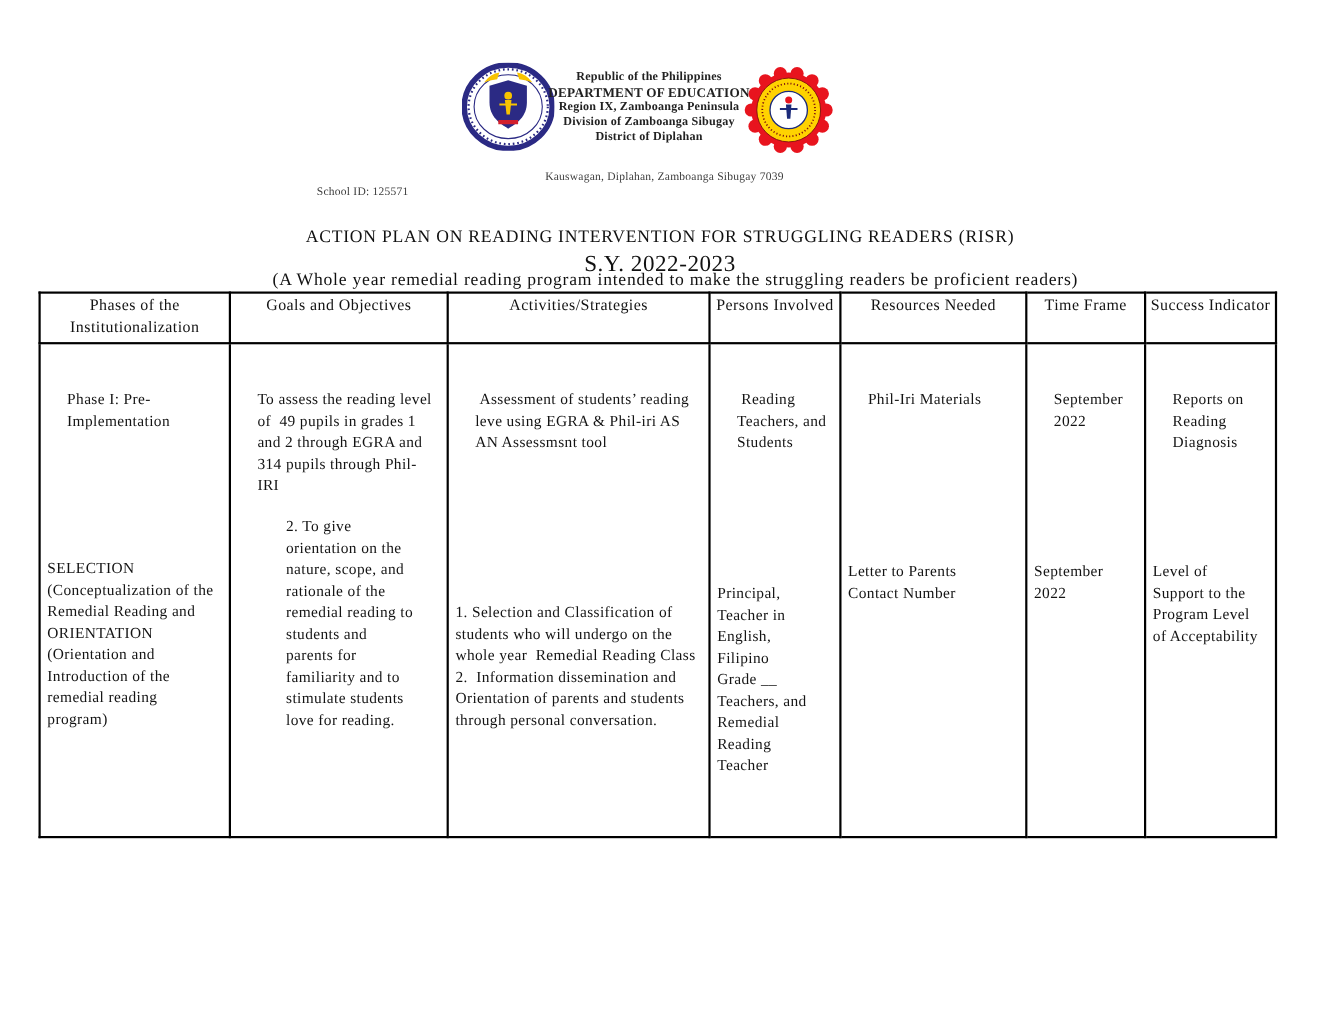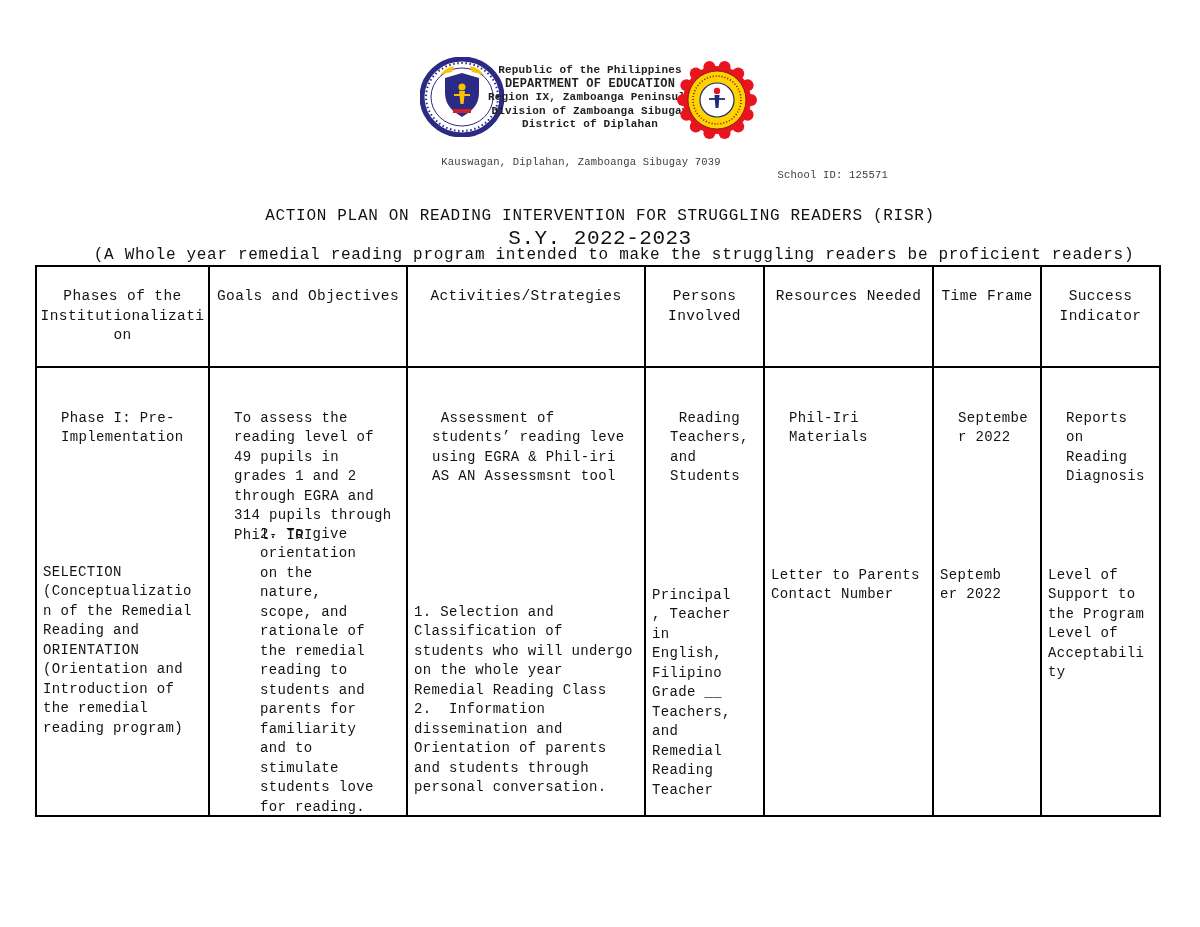--- a/index.html
+++ b/index.html
@@ -1,43 +1,43 @@
 <!DOCTYPE html>
 <html><head>
 <meta charset="utf-8">
 <style>
   html,body{margin:0;padding:0;background:#ffffff;}
   .page{
     position:relative;
     width:1200px;height:833px;
     background:#ffffff;
-    font-family:Liberation Mono, monospace;
+    font-family:Liberation Serif, serif;
     color:#151515;
     overflow:hidden;
   }
   
   .logo-left{position:absolute;left:420px;top:57px;width:84px;height:80px;}
   .logo-right{position:absolute;left:676px;top:59px;width:82px;height:82px;}
   .dept-block{
     position:absolute;left:468px;top:64px;width:244px;
     text-align:center;font-weight:bold;color:#222;
   }
   .dept-line{font-size:11px;line-height:13.5px;letter-spacing:0.2px;}
   .dept-line.caps{font-size:12px;}
   .school-name{
     position:absolute;left:288px;top:138px;width:600px;
     text-align:center;font-size:14.5px;font-weight:bold;letter-spacing:0.6px;color:#111;
   }
   .school-address{
-    position:absolute;left:281px;top:156px;width:600px;
+    position:absolute;left:304px;top:156px;width:600px;
     text-align:center;font-size:10.5px;color:#3d3d3d;letter-spacing:0.2px;
   }
   .school-id{
     position:absolute;left:288px;top:169px;width:600px;
-    text-align:right;font-size:10.5px;color:#3d3d3d;letter-spacing:0.2px;
+    text-align:left;font-size:10.5px;color:#3d3d3d;letter-spacing:0.2px;
   }
   
   .title-line1{position:absolute;left:0;top:207px;width:1200px;text-align:center;
     font-size:16px;letter-spacing:0.7px;color:#111;}
   .title-line2{position:absolute;left:0;top:227px;width:1200px;text-align:center;
     font-size:21px;letter-spacing:0.5px;color:#111;}
   .title-line3{position:absolute;left:14px;top:246px;width:1200px;text-align:center;
     font-size:16px;letter-spacing:0.7px;color:#111;}
   
   table.plan{
@@ -48,21 +48,21 @@
     border:2px solid #000;
     vertical-align:top;
     font-size:14px;line-height:19.5px;letter-spacing:0.35px;
     padding:2px 6px;
     overflow-wrap:break-word;word-break:break-word;
     white-space:pre-wrap;
     font-weight:normal;
     color:#131313;
   }
   table.plan th{
-    text-align:center;height:40px;font-size:14.5px;letter-spacing:0.4px;padding:20px 3px;
+    text-align:center;height:40px;font-size:14.5px;letter-spacing:0.4px;padding:2px 3px;
   }
   tr.row-main td{height:443px;position:relative;padding-left:24px;}
   tr.row-phase2 td{height:66px;}
   
   td.c0{padding-right:8px;}
   td.c1{padding-right:28px;}
   td.c2{padding-right:10px;}
   td.c3{padding-right:28px;margin-left:48px;}
   td.c4{padding-right:8px;}
   td.c5{padding-right:34px;}

